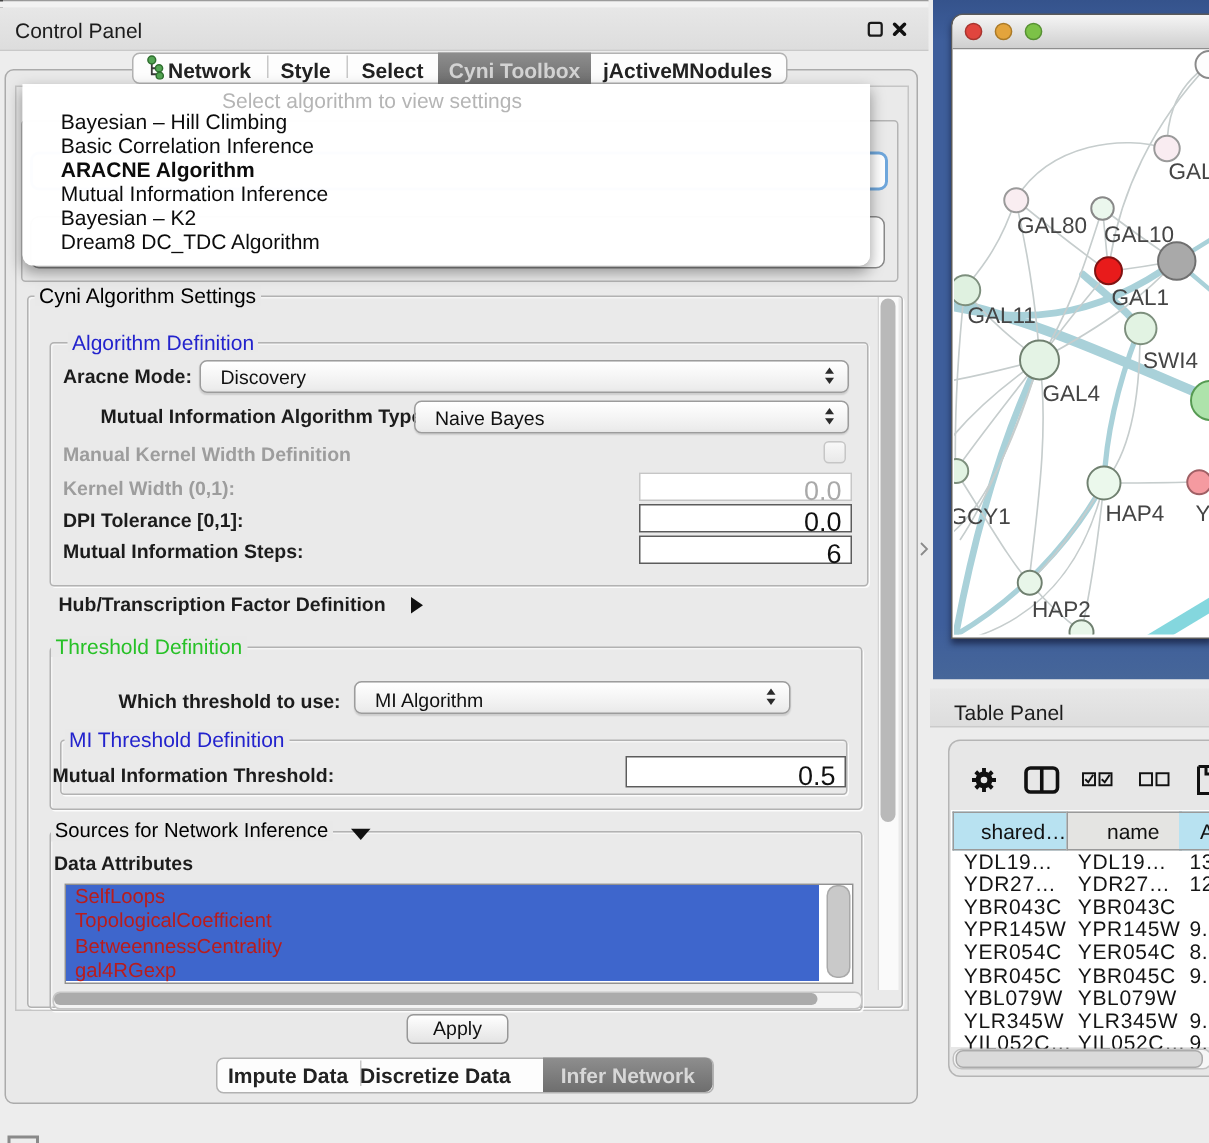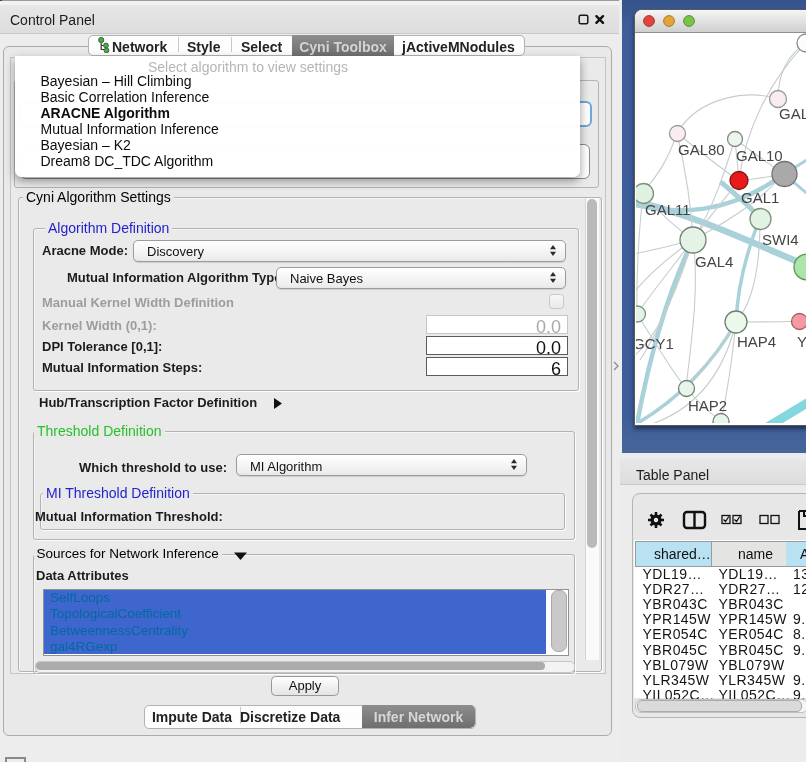--- a/index.html
+++ b/index.html
@@ -96,32 +96,33 @@
     <svg class="spin" width="8" height="13" viewBox="0 0 8 13">
         <path d="M4 1 L7 5.2 L1 5.2 Z" fill="#2b2b2b"></path>
         <path d="M4 12 L1 7.8 L7 7.8 Z" fill="#2b2b2b"></path>
       </svg>
   </div>
 
   <div class="grp" style="left:40px;top:493px;width:523px;height:35px;"></div>
   <div class="grplab" style="left:43px;top:486px;color:#2323cd;">MI Threshold Definition</div>
 
   <div class="abs b13" style="left:35px;top:509px;">Mutual Information Threshold:</div>
+  <div class="field" style="left:417px;top:504px;width:139px;height:17px;border:1.5px solid #5c5c5c;color:#111;padding:2px 6px 0 0;">0.5</div>
 
   <div class="grp" style="left:33px;top:554px;width:540px;height:118px;"></div>
   <div class="grplab" style="left:33.5px;top:547px;font-size:13.5px;">Sources for Network Inference</div>
   <svg class="abs" style="left:233px;top:551px;" width="15" height="10" viewBox="0 0 15 10">
       <path d="M1 1.5 L14 1.5 L7.5 9 Z" fill="#111"></path>
     </svg>
 
   <div class="abs b13" style="left:36px;top:568px;">Data Attributes</div>
 
   <div class="abs" style="left:43px;top:589px;width:524px;height:65px;background:#fff;border:1px solid #919191;"></div>
   <div class="abs" style="left:44px;top:589.5px;width:502px;height:64.5px;background:#3e66cc;"></div>
-  <div class="abs" style="left:50px;top:590px;font-size:13.5px;color:#0369a1;line-height:16.3px;">SelfLoops<br>TopologicalCoefficient<br>BetweennessCentrality<br>gal4RGexp</div>
+  <div class="abs" style="left:50px;top:590px;font-size:13.5px;color:#b91c1c;line-height:16.3px;">SelfLoops<br>TopologicalCoefficient<br>BetweennessCentrality<br>gal4RGexp</div>
   <div class="abs" style="left:551px;top:590px;width:14px;height:60px;background:#c9c9c9;border:1px solid #a9a9a9;border-radius:7px;"></div>
 
   <div class="abs" style="left:35px;top:660.5px;width:538px;height:10px;background:#f3f3f3;border:1px solid #c6c6c6;border-radius:5px;"></div>
   <div class="abs" style="left:36px;top:661.5px;width:509px;height:8px;background:#ababab;border-radius:4px;"></div>
 
   <div class="abs" style="left:271px;top:676px;width:66px;height:17px;border:1px solid #989898;border-radius:4.5px;background:linear-gradient(#ffffff,#f1f1f1 50%,#e4e4e4);text-align:center;font-size:13px;color:#111;padding-top:1px;">Apply</div>
 
   <div class="abs" style="left:144px;top:704.5px;width:330px;height:22px;background:#fdfdfd;border:1px solid #b2b2b2;border-radius:5px;"></div>
   <div class="abs" style="left:240px;top:707px;width:1px;height:17px;background:#c8c8c8;"></div>
   <div class="abs tseg" style="left:144px;top:709px;width:96px;text-align:center;">Impute Data</div>

